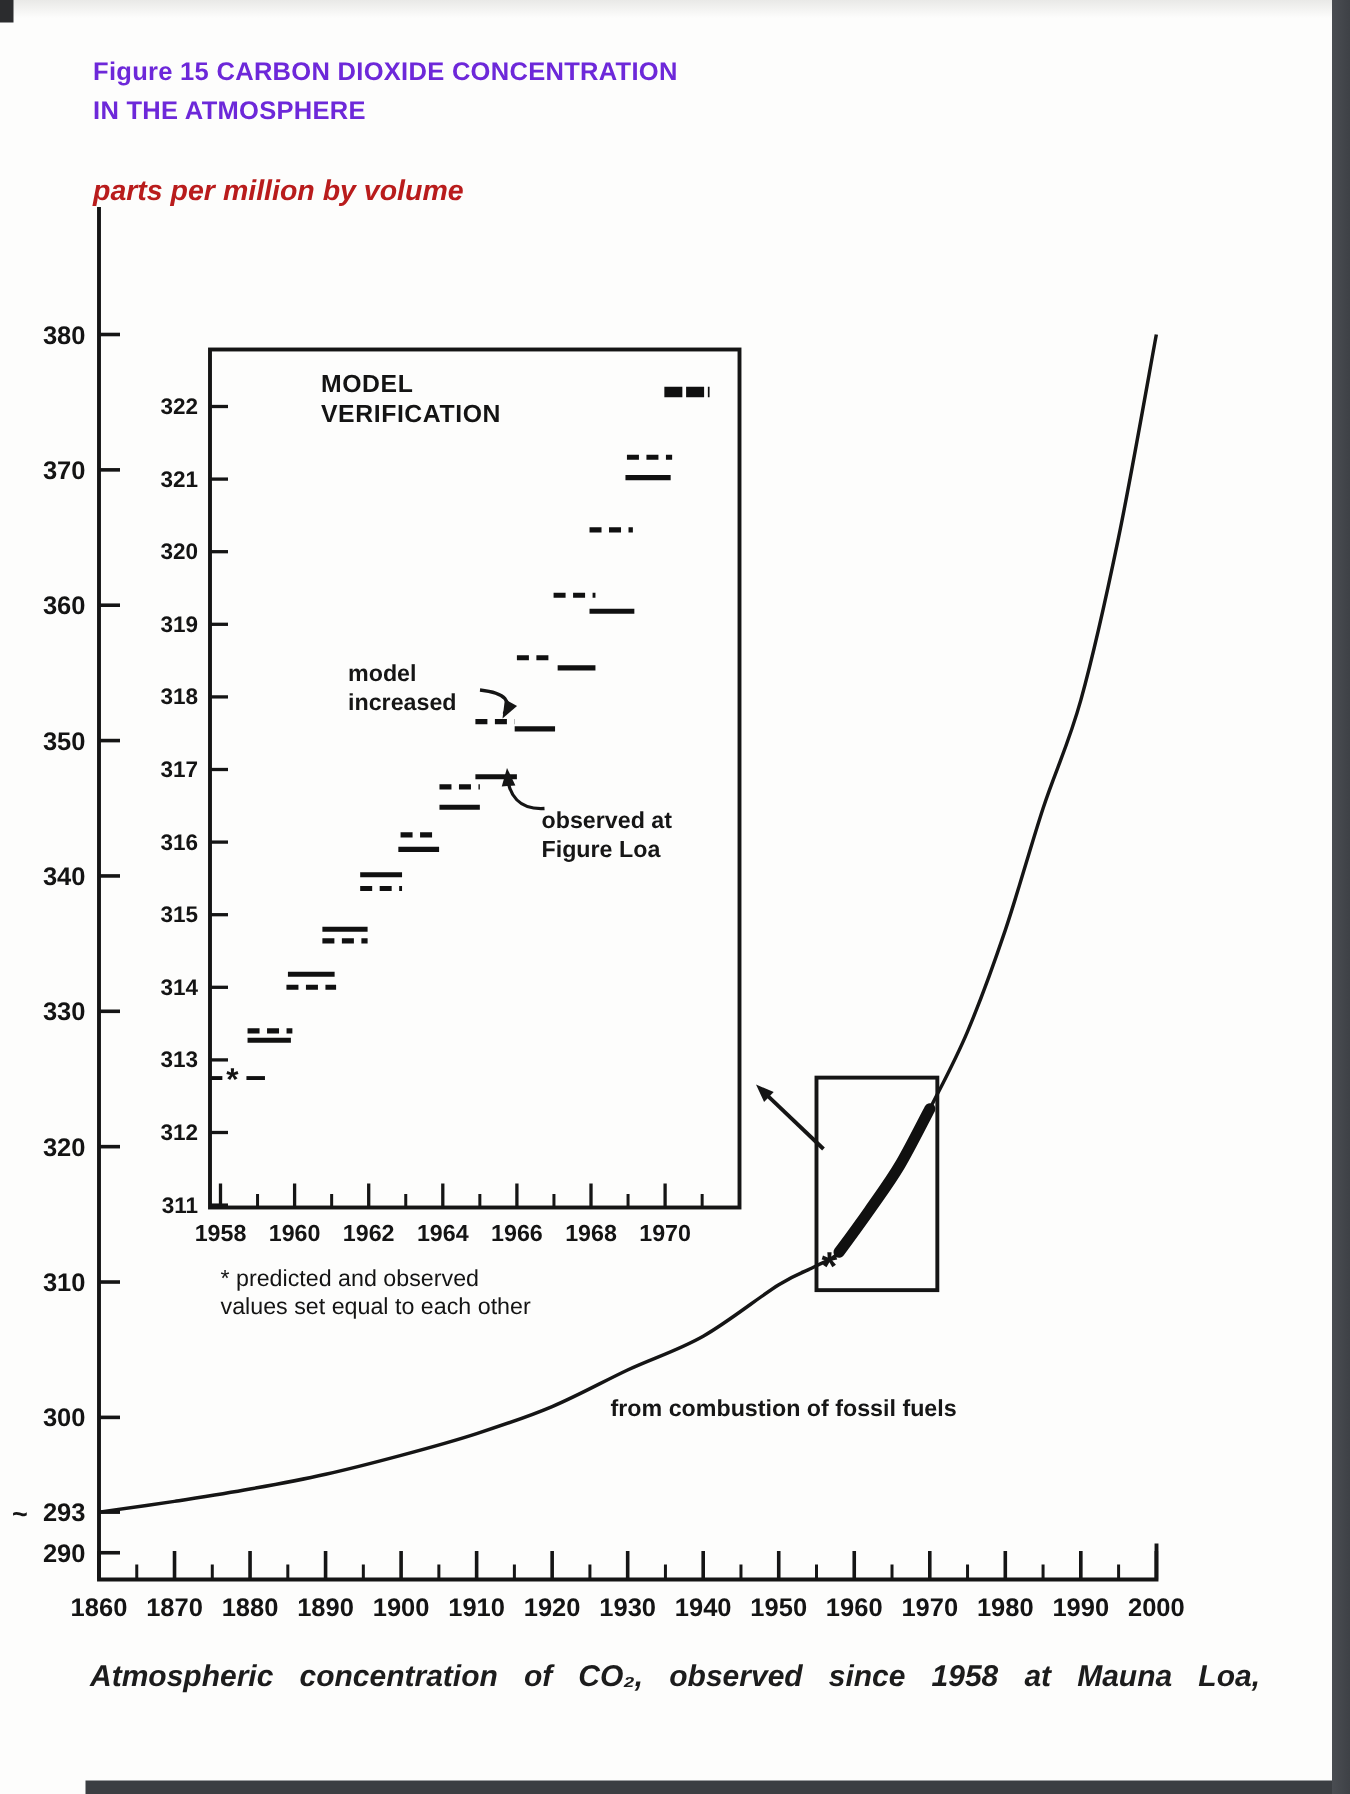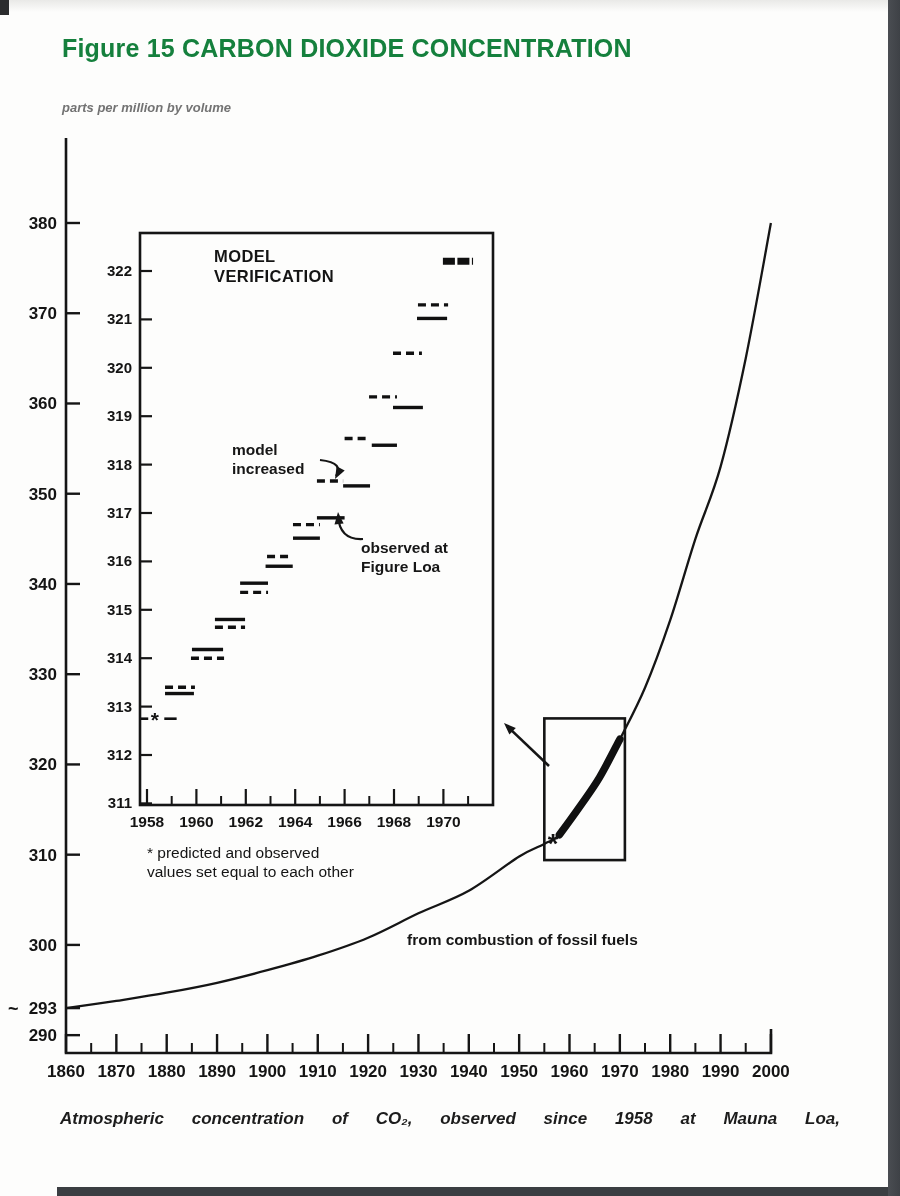--- a/index.html
+++ b/index.html
@@ -1,41 +1,42 @@
 <!DOCTYPE html>
 <html><head>
 <meta charset="utf-8">
 <style>
   html,body{margin:0;padding:0;}
   body{width:900px;height:1196px;position:relative;background:#fdfdfc;overflow:hidden;
        font-family:"Liberation Sans",sans-serif;color:#141414;}
   .abs{position:absolute;}
-  .title{font-size:25px;font-weight:bold;line-height:26px;letter-spacing:.2px;color:#15803d;}
-  .units{font-size:13px;font-weight:bold;font-style:italic;color:#737373;}
+  .title{font-size:17px;font-weight:bold;line-height:26px;letter-spacing:.2px;color:#6d28d9;}
+  .units{font-size:19px;font-weight:bold;font-style:italic;color:#b91c1c;margin-top:17px;}
   .inset-title{font-size:16.5px;font-weight:bold;line-height:20px;letter-spacing:.4px;}
   .note{font-size:15.5px;font-weight:bold;line-height:18.5px;color:#161616;}
   .footnote{font-size:15.5px;font-weight:normal;line-height:19px;text-indent:-14px;padding-left:14px;}
-  .caption{width:780px;font-size:17px;font-weight:bold;font-style:italic;color:#1c1c1c;}
+  .caption{width:780px;font-size:20px;font-weight:bold;font-style:italic;color:#1c1c1c;}
   .caption .cl{text-align:justify;text-align-last:justify;line-height:29px;white-space:nowrap;}
   .gutter{left:888px;top:0;width:12px;height:1196px;
           background:linear-gradient(to right,#4a4d52,#3e4146);}
   .topfade{left:0;top:0;width:888px;height:12px;
            background:linear-gradient(#e9e9e7,#fdfdfc);}
   .bottombar{left:57px;top:1187px;width:831px;height:9px;background:#3b3e42;}
   .cornermark{left:0;top:0;width:9px;height:15px;background:#2b2c2e;}
   svg text{font-family:"Liberation Sans",sans-serif;font-weight:700;fill:#141414;}
 </style>
 </head>
 <body>
 
 <div class="abs topfade"></div>
 <div class="abs cornermark"></div>
 
 <div class="abs title" style="left:62px;top:35px;">
   <div>Figure 15 CARBON DIOXIDE CONCENTRATION</div>
+  <div>IN THE ATMOSPHERE</div>
 </div>
 <div class="abs units" style="left:62px;top:100px;">parts per million by volume</div>
 
 <svg id="fig" class="abs" style="left:0;top:0;" width="900" height="1196" viewBox="0 0 900 1196">
     <g>
       <path d="M66,138 V1053 H771 V1029" stroke="#151515" stroke-width="2.6" fill="none"></path>
     </g>
     <g>
       <line x1="66" y1="223" x2="80" y2="223" stroke="#151515" stroke-width="2.4"></line>
       <text x="57" y="229" text-anchor="end" font-size="17">380</text>

